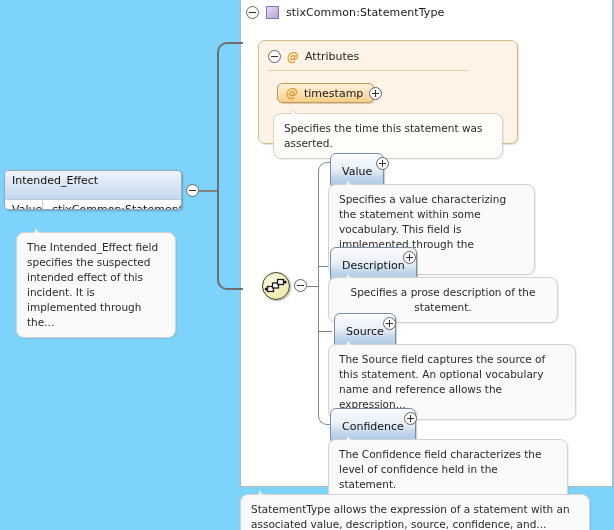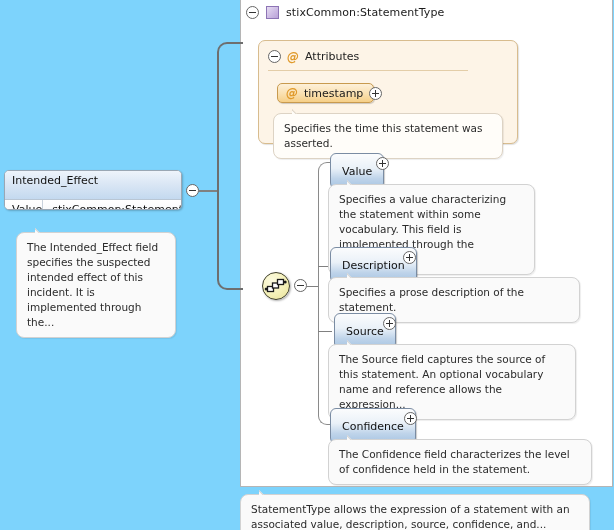--- a/index.html
+++ b/index.html
@@ -400,39 +400,39 @@
   <div class="toggle plus" style="left:376px; top:157px; position:absolute;"></div>
   <div class="doc-bubble" style="left:328px; top:184px; width:207px;">
     <span class="tail"></span>
     <span>Specifies a value characterizing the statement within some vocabulary. This field is implemented through the xsi:type...</span>
   </div>
 
   <div class="elem-pill" style="left:330px; top:247px;">
     <span>Description</span>
   </div>
   <div class="toggle plus" style="left:403px; top:251px; position:absolute;"></div>
-  <div class="doc-bubble" style="left:328px; top:277px; width:252px;">
+  <div class="doc-bubble" style="left:328px; top:277px; width:230px;text-align:center;">
     <span class="tail"></span>
     <span>Specifies a prose description of the statement.</span>
   </div>
 
   <div class="elem-pill" style="left:334px; top:313px;">
     <span>Source</span>
   </div>
   <div class="toggle plus" style="left:383px; top:317px; position:absolute;"></div>
   <div class="doc-bubble" style="left:328px; top:344px; width:248px;">
     <span class="tail"></span>
     <span>The Source field captures the source of this statement. An optional vocabulary name and reference allows the expression...</span>
   </div>
 
   <div class="elem-pill" style="left:330px; top:408px;">
     <span>Confidence</span>
   </div>
   <div class="toggle plus" style="left:404px; top:412px; position:absolute;"></div>
-  <div class="doc-bubble" style="left:328px; top:439px; width:264px;">
+  <div class="doc-bubble" style="left:328px; top:439px; width:240px;">
     <span class="tail"></span>
     <span>The Confidence field characterizes the level of confidence held in the statement.</span>
   </div>
 
   <div class="doc-bubble" style="left:240px; top:494px; width:350px;">
     <span class="tail"></span>
     <span>StatementType allows the expression of a statement with an associated value, description, source, confidence, and...</span>
   </div>
 
 </div>

